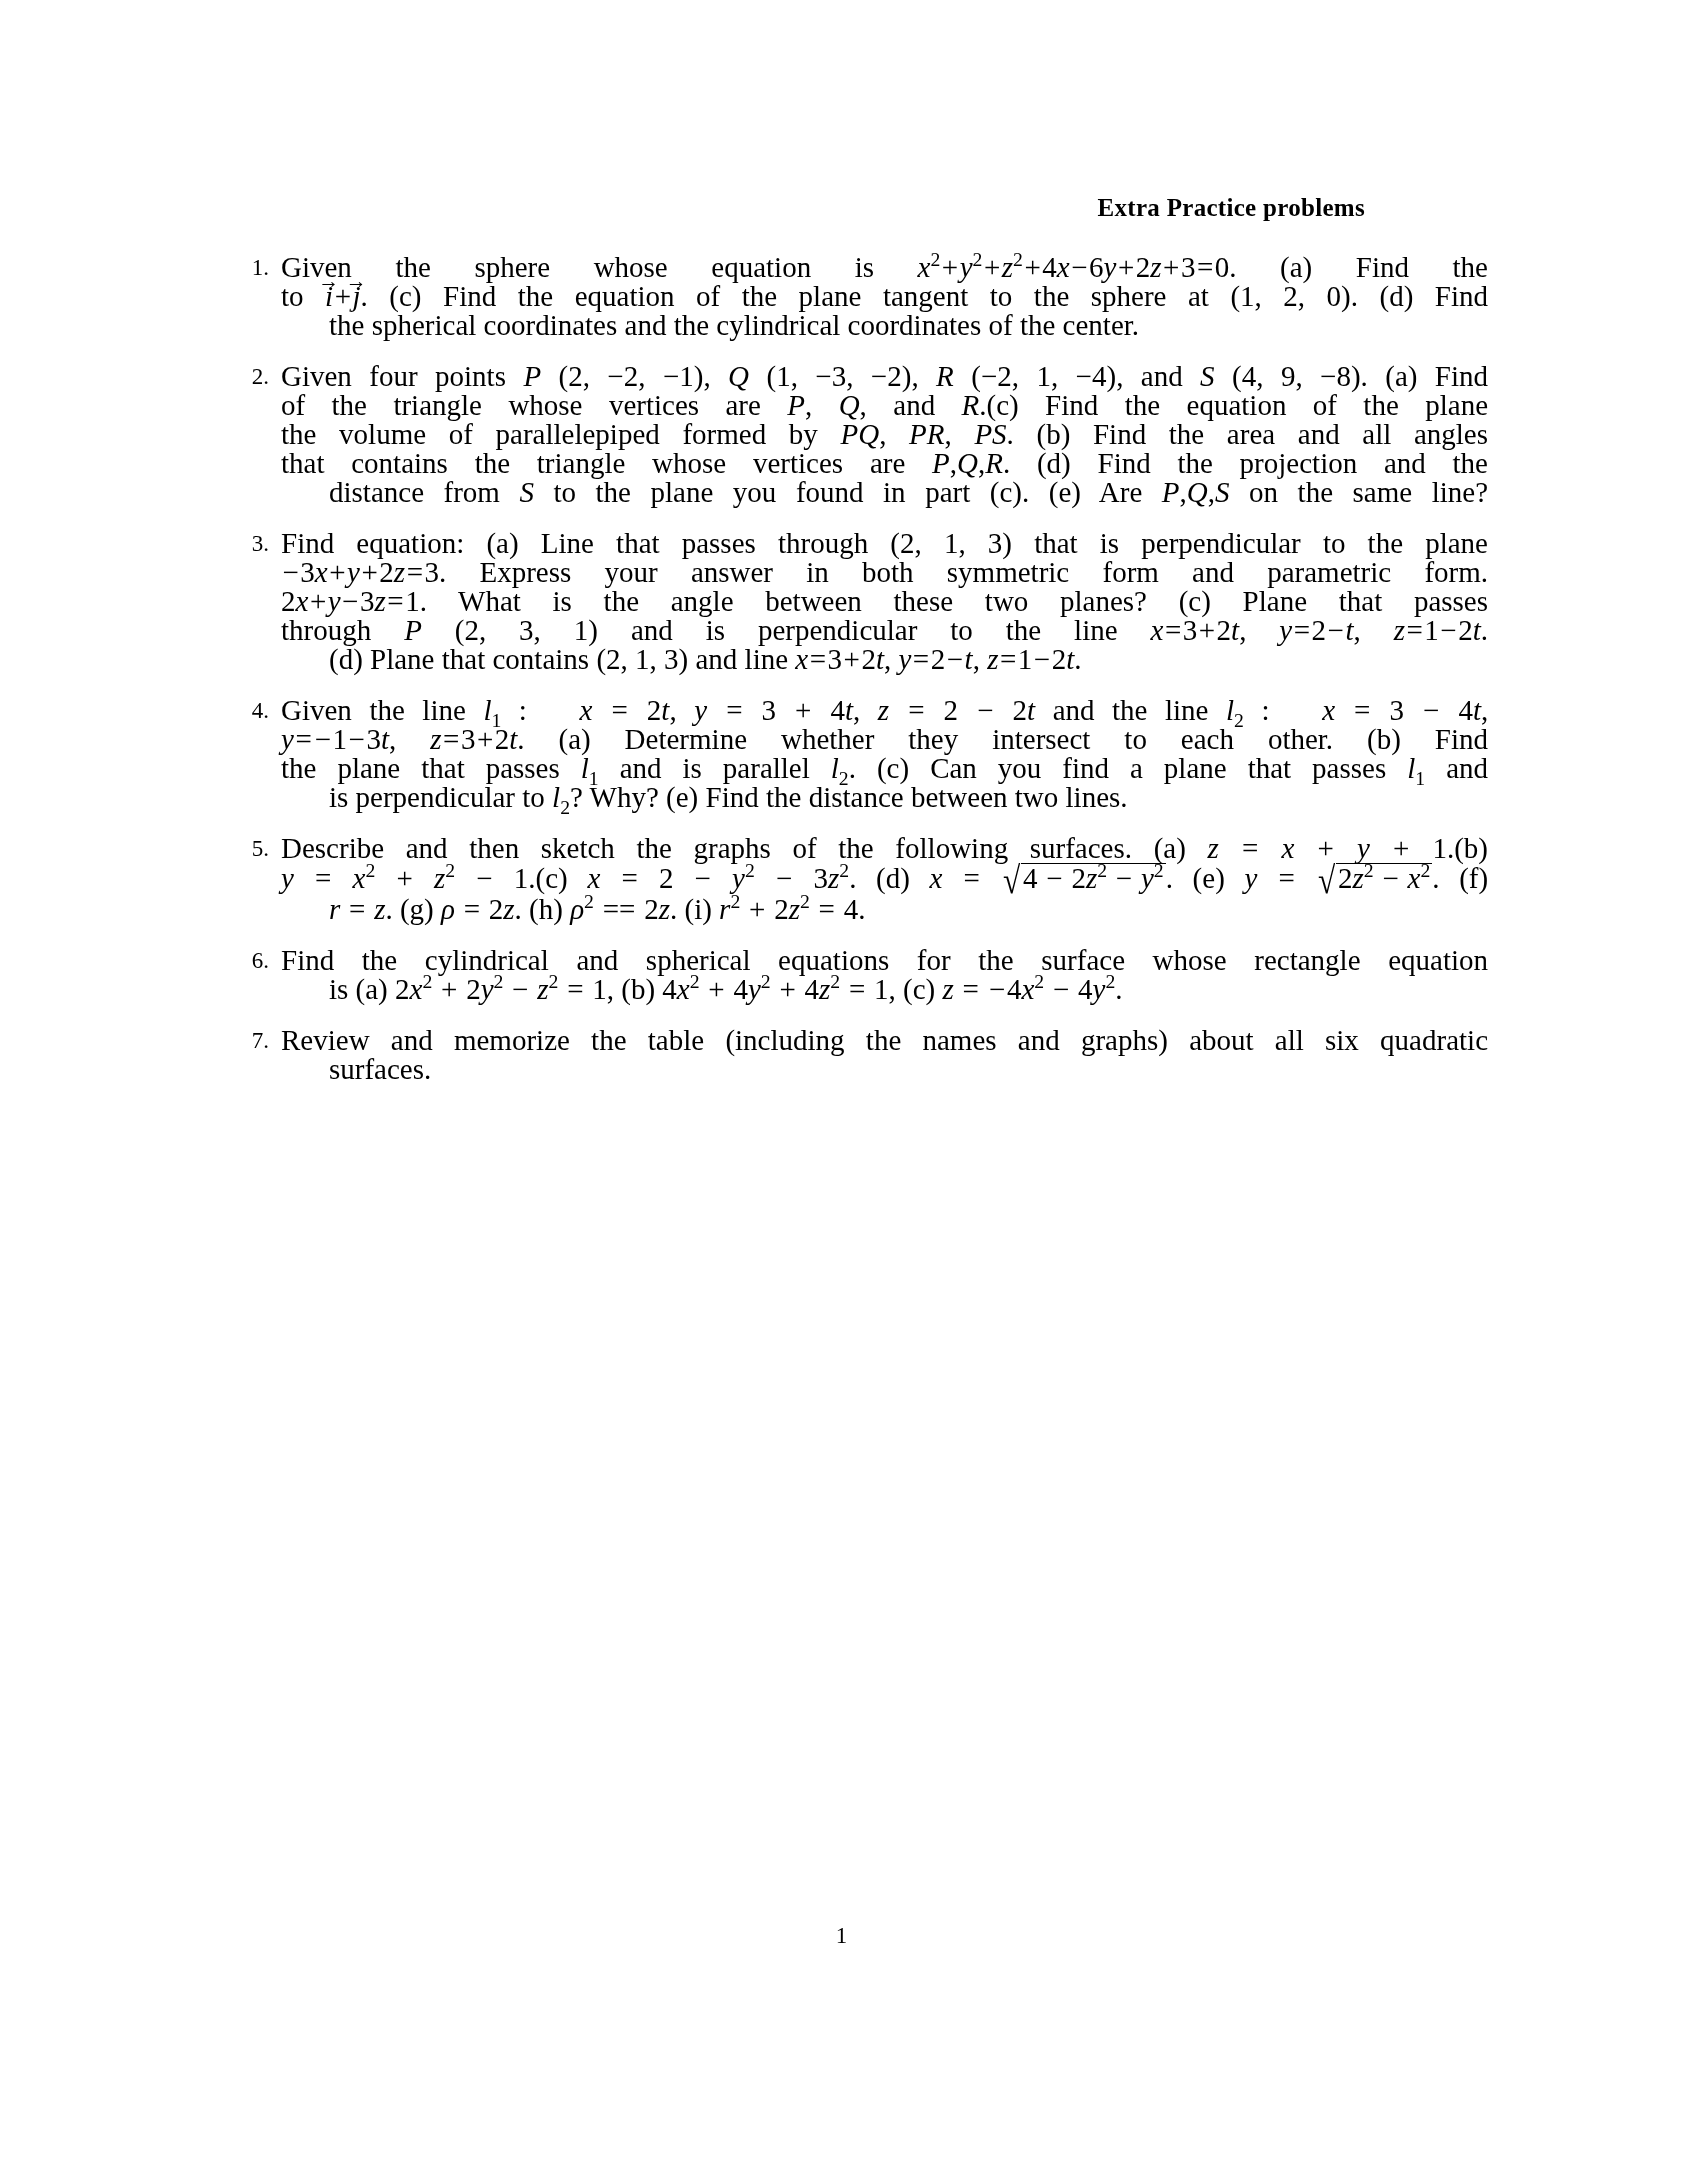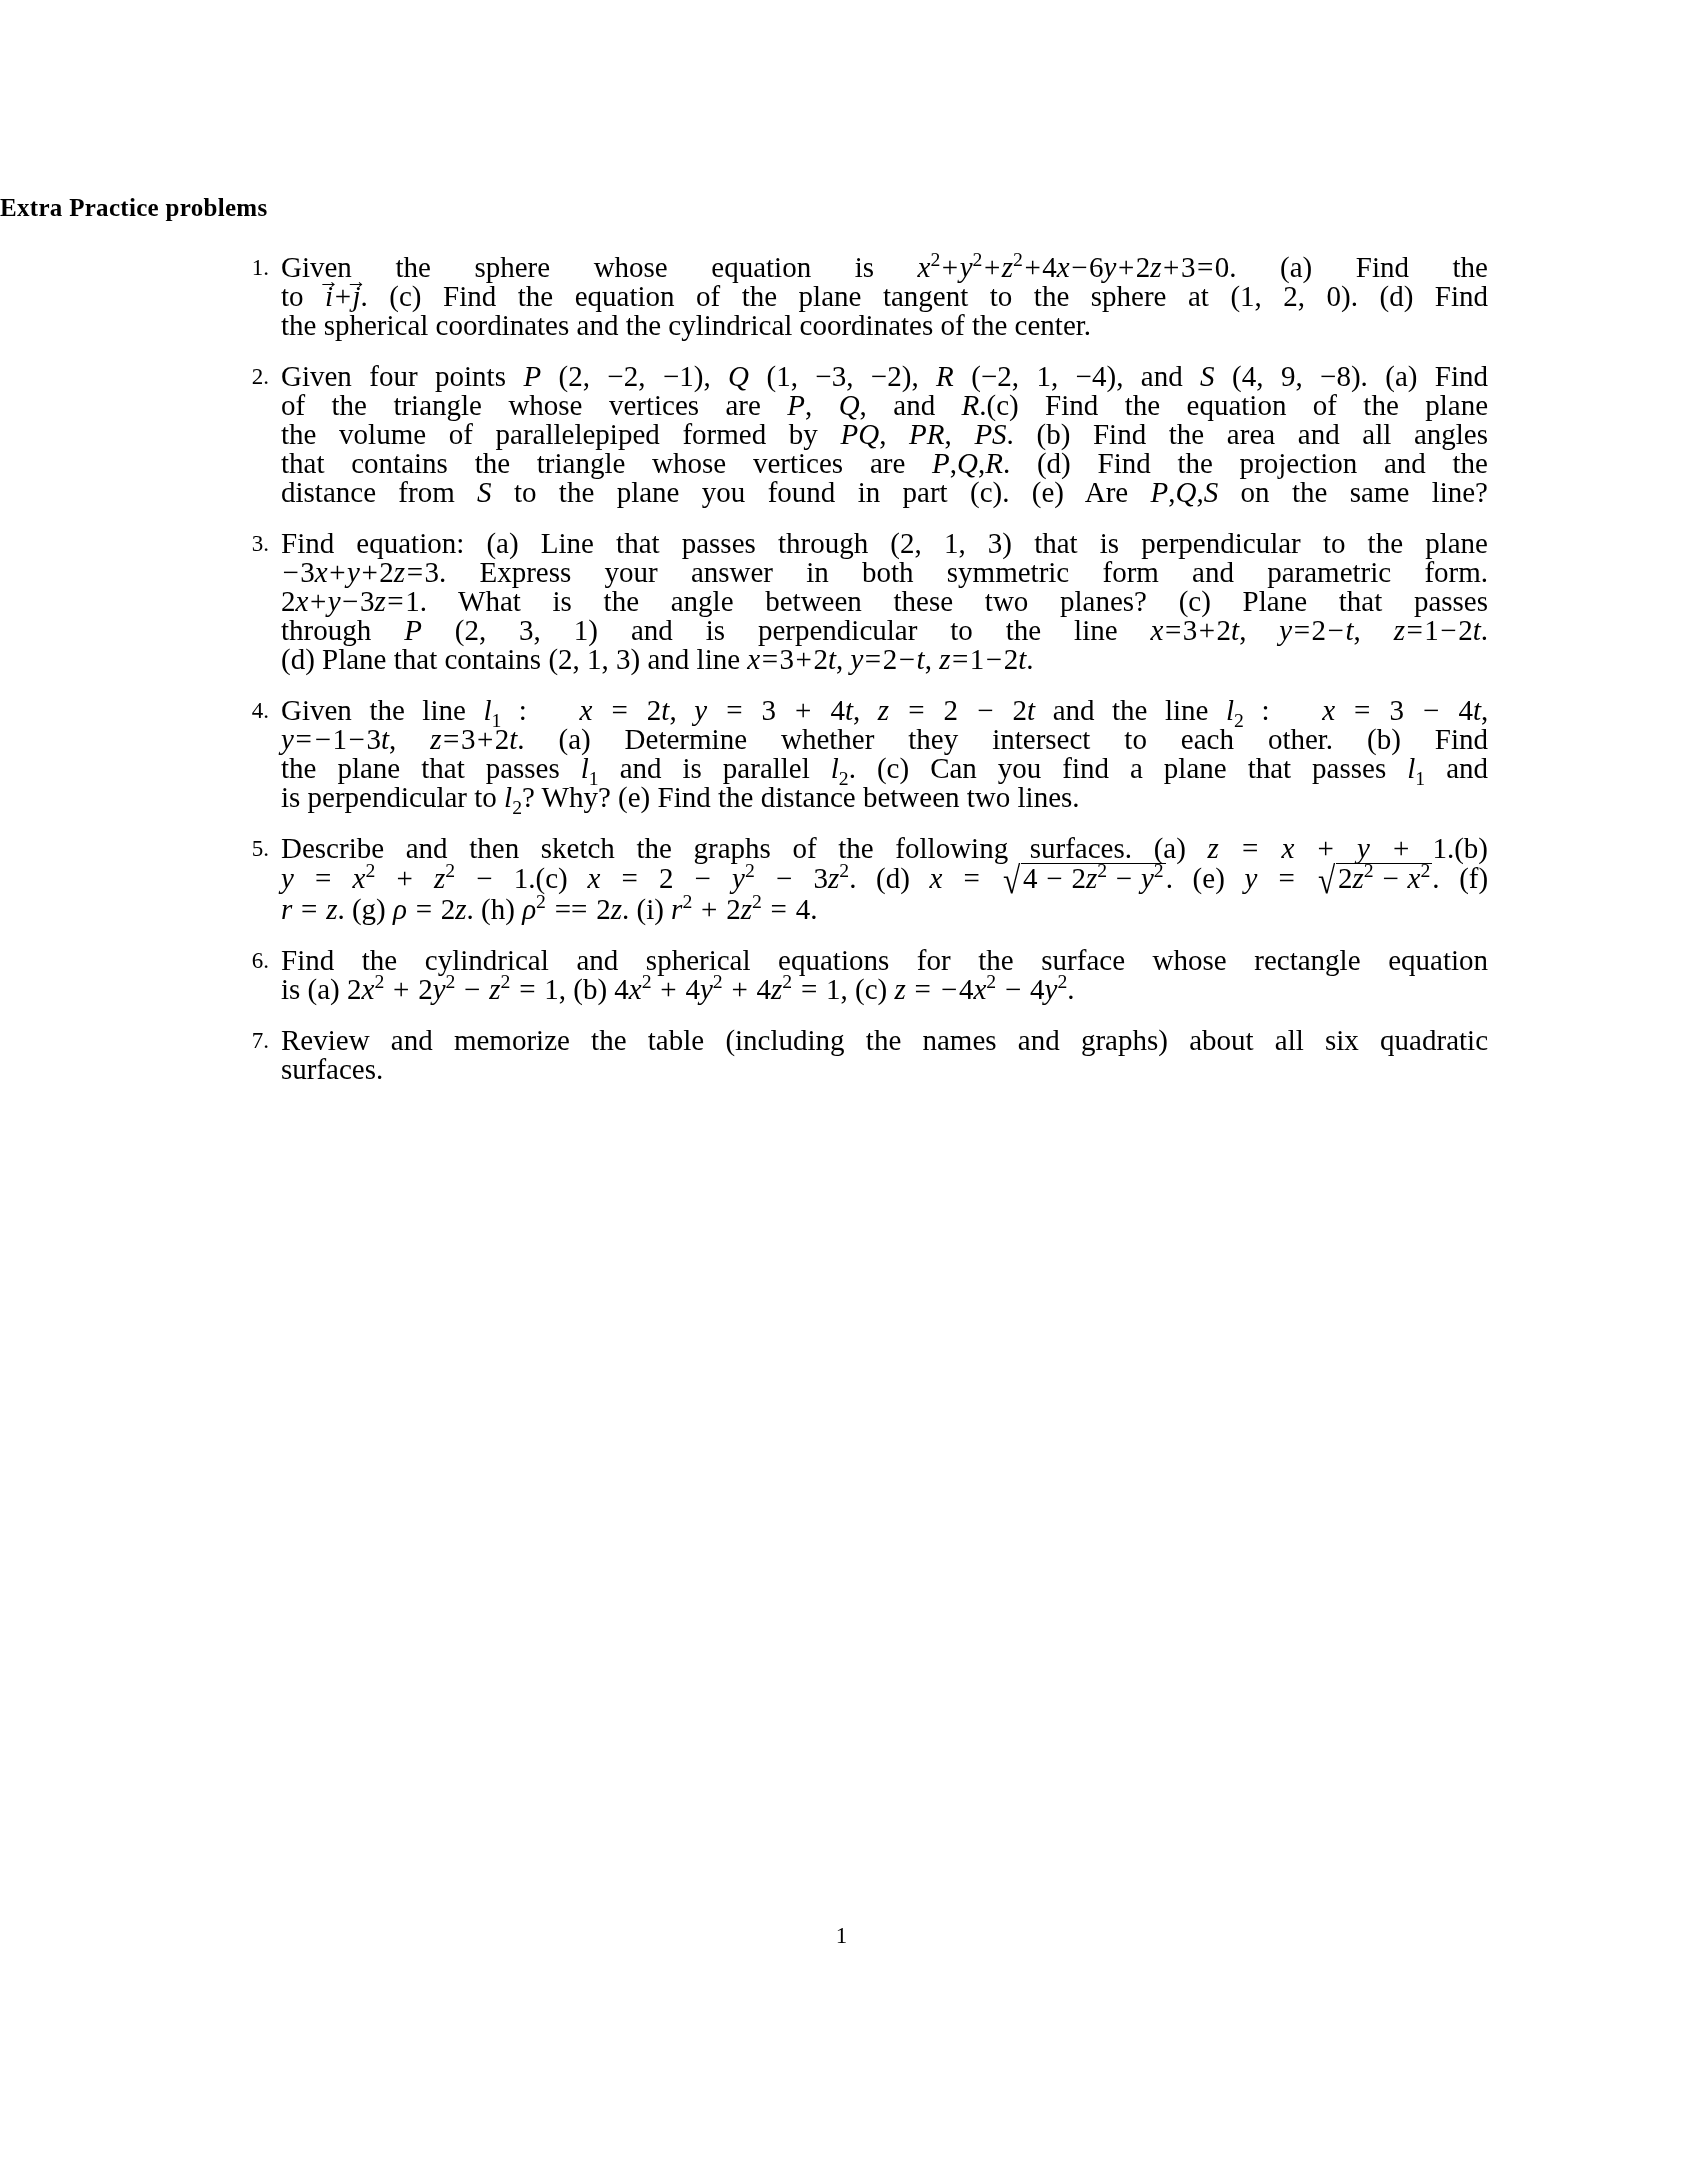--- a/index.html
+++ b/index.html
@@ -14,21 +14,21 @@
     background: #ffffff;
     font-family: "Liberation Serif", "DejaVu Serif", serif;
     color: #000000;
     overflow: hidden;
   }
   .doc-title {
     position: absolute;
     left: 0;
     top: 194px;
     width: 1365px;
-    text-align: left;
+    text-align: right;
     font-weight: bold;
     font-size: 25px;
     letter-spacing: 0.3px;
   }
   .problem-list {
     position: absolute;
     left: 235px;
     top: 253px;
     width: 1253px;
   }
@@ -53,20 +53,21 @@
     text-justify: inter-word;
     hyphens: none;
   }
   
   .problem-body .ln {
     display: block;
     text-align: justify;
   }
   .problem-body .ln:last-child {
     text-align: left;
+    margin-left: 48px;
   }
   .problem-body .ln.stretch {
     text-align-last: justify;
   }
 
   
   .mi { font-style: italic; font-family: "Liberation Serif", "DejaVu Serif", serif; }
   .mn { font-style: normal; }
   .mop { font-style: normal; padding: 0 1.5px; }
   .sup { font-size: 0.68em; vertical-align: super; font-style: italic; line-height: 0; }

